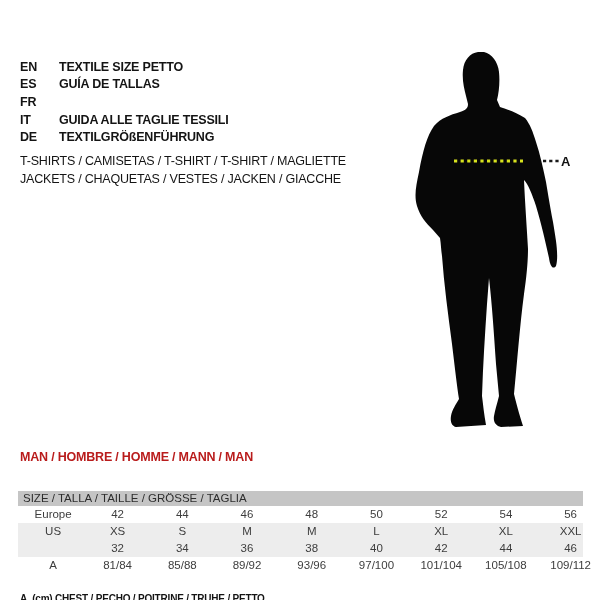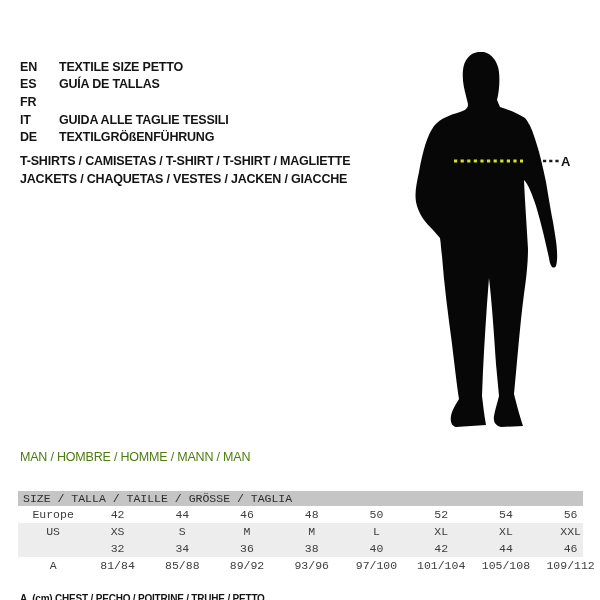--- a/index.html
+++ b/index.html
@@ -13,39 +13,39 @@
   .lang-list { position:absolute; left:20px; top:14px; }
   .lang-row { display:flex; height:17.6px; align-items:center; }
   .lang-code, .lang-label {
     font-weight:bold; font-size:12.5px; letter-spacing:-0.2px; color:#141414;
     white-space:nowrap;
   }
   .lang-code { width:39px; }
   
   .garments {
     position:absolute; left:20px; top:109px;
-    font-weight:bold; font-size:12.5px; letter-spacing:-0.2px;
+    font-weight:normal; font-size:12.5px; letter-spacing:-0.2px;
     line-height:17.6px; color:#141414; white-space:nowrap;
   }
   
   .figure-svg { position:absolute; left:0; top:0; }
   .measure-a {
     position:absolute; left:561px; top:110px;
     font-size:13px; font-weight:bold; color:#111;
   }
   
   .section-title {
     position:absolute; left:20px; top:406px;
-    font-weight:normal; font-size:12.5px; letter-spacing:-0.2px; color:#4d7c0f;
+    font-weight:bold; font-size:12.5px; letter-spacing:-0.2px; color:#b91c1c;
     white-space:nowrap;
   }
   
   .size-table {
     position:absolute; left:18px; top:447px; width:565px;
-    font-size:11.5px; color:#3d3d3d;font-family:Liberation Mono, monospace;
+    font-size:11.5px; color:#3d3d3d;
   }
   .band-bg {
     position:absolute; left:0; top:32px; width:565px; height:34px;
     background:#ededed;
   }
   .thead {
     position:relative; width:560px; height:15px; line-height:15px;
     background:#c5c5c5; color:#2d2d2d; padding-left:5px;
     white-space:nowrap; overflow:hidden;
   }

